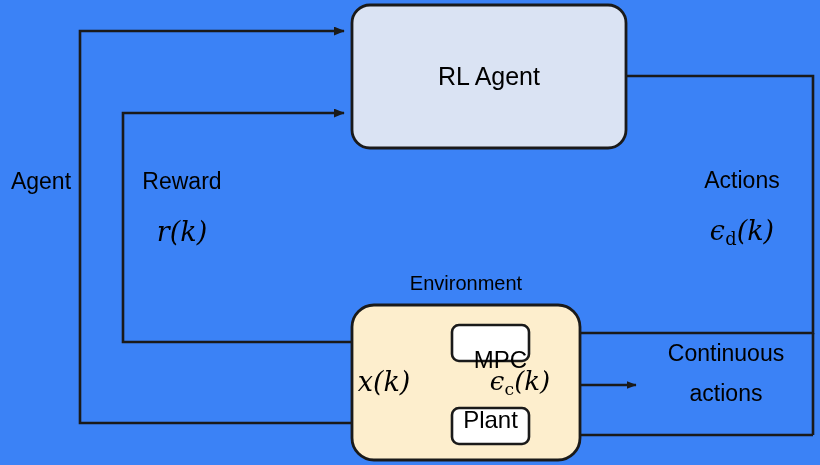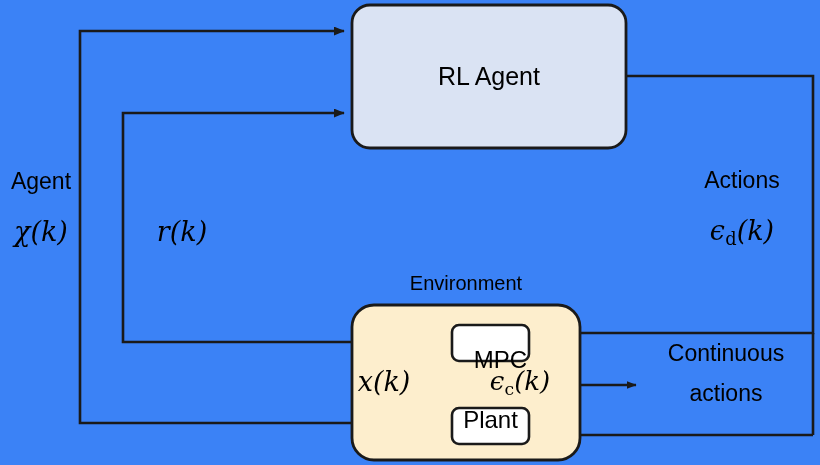--- a/index.html
+++ b/index.html
@@ -101,22 +101,22 @@
 
   <div class="boxlabel" style="left:352px; top:5px; width:274px; height:143px; font-size:25px;">RL Agent</div>
 
   <div class="lbl lbl-sans" style="left:352px; top:272px; width:228px; font-size:20px;">Environment</div>
 
   <div class="boxlabel" style="left:452px; top:325px; width:97px; height:36px; font-size:24px;margin-top:17px;">MPC</div>
 
   <div class="boxlabel" style="left:452px; top:408px; width:77px; height:24px; font-size:24px;">Plant</div>
 
   <div class="lbl lbl-sans" style="left:0px; top:168px; width:82px; font-size:23px;">Agent</div>
-  <div class="lbl math" style="left:0px; top:216px; width:82px; font-size:27px;">χ(k)</div>
 
+  <div class="lbl lbl-sans" style="left:130px; top:168px; width:104px; font-size:23px;">Reward</div>
   <div class="lbl math" style="left:130px; top:216px; width:104px; font-size:27px;">r(k)</div>
 
   <div class="lbl lbl-sans" style="left:672px; top:167px; width:140px; font-size:23px;">Actions</div>
   <div class="lbl math" style="left:672px; top:215px; width:140px; font-size:27px;"><span>ϵ</span><span class="sub">d</span><span>(k)</span></div>
 
   <div class="lbl lbl-sans" style="left:638px; top:340px; width:176px; font-size:23px;">Continuous</div>
   <div class="lbl lbl-sans" style="left:638px; top:380px; width:176px; font-size:23px;">actions</div>
 
   <div class="lbl math" style="left:355px; top:366px; width:58px; font-size:27px;">x(k)</div>
 

